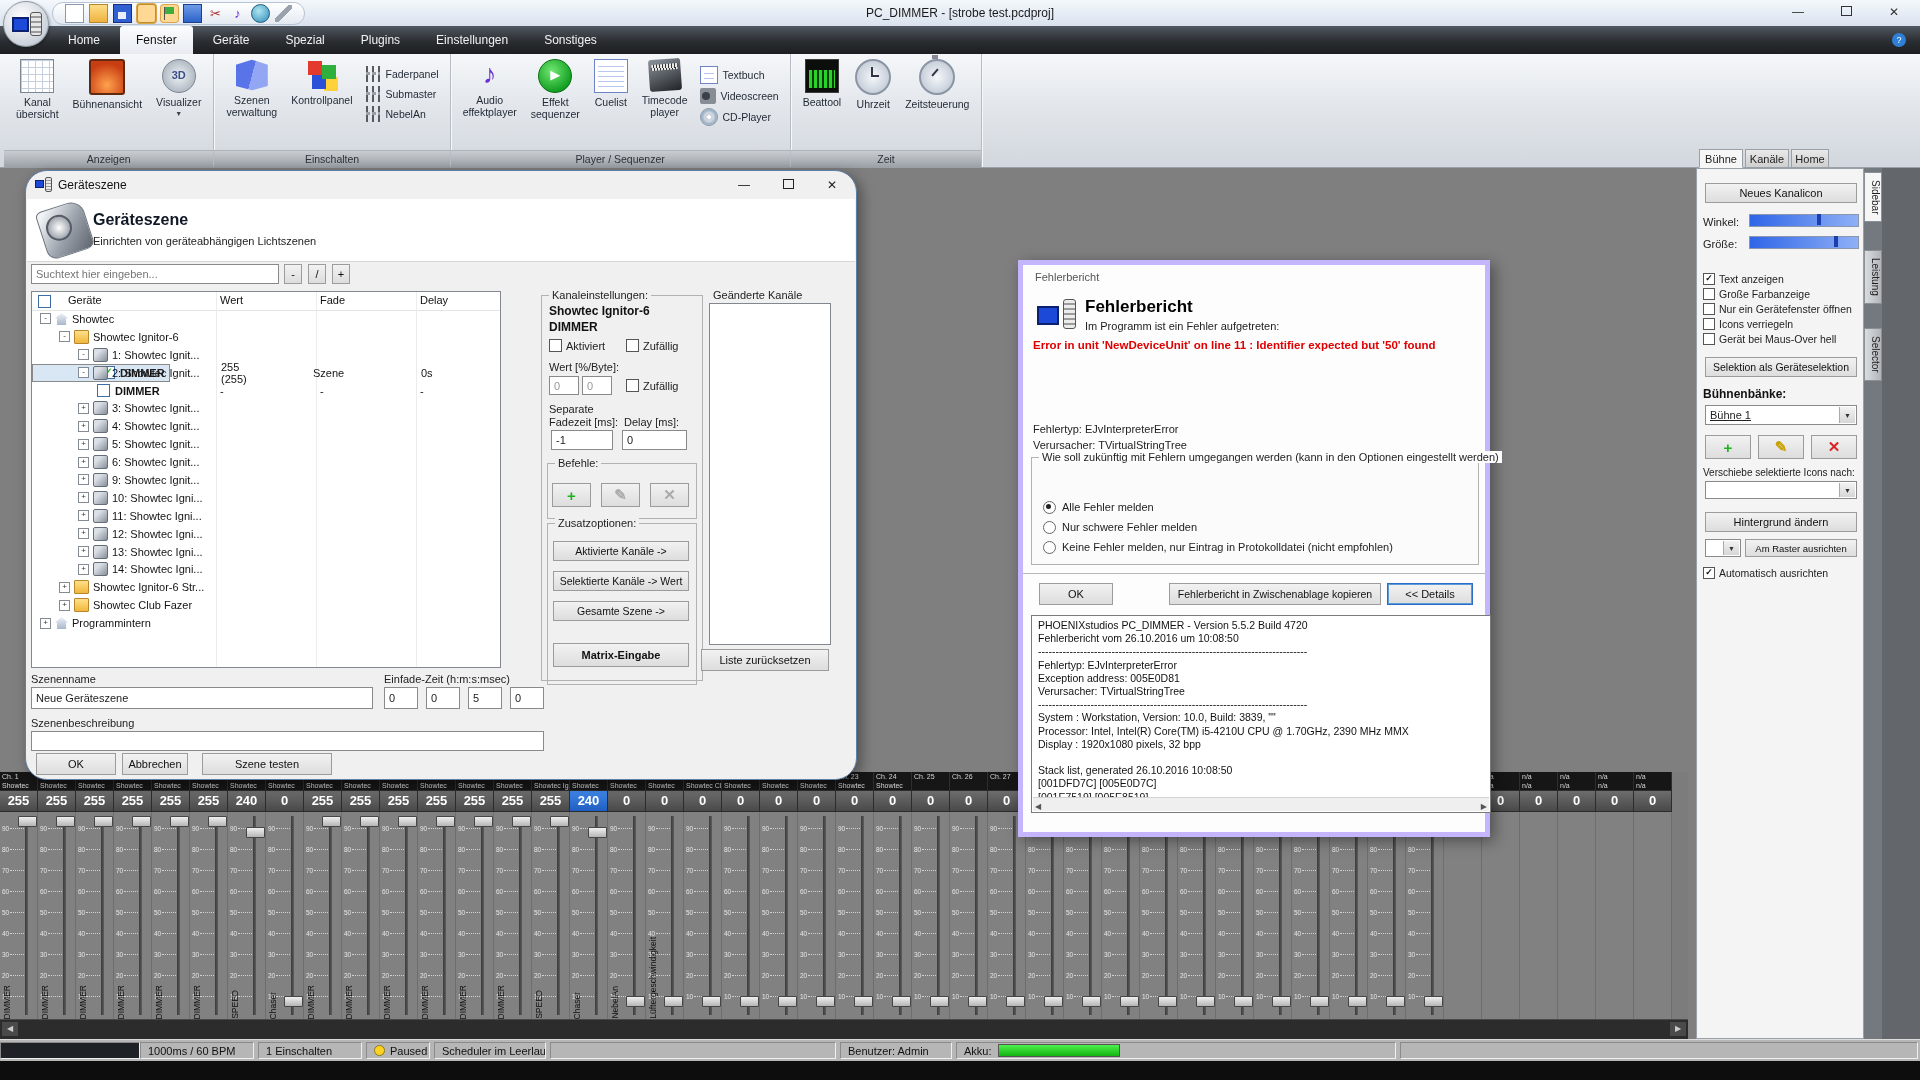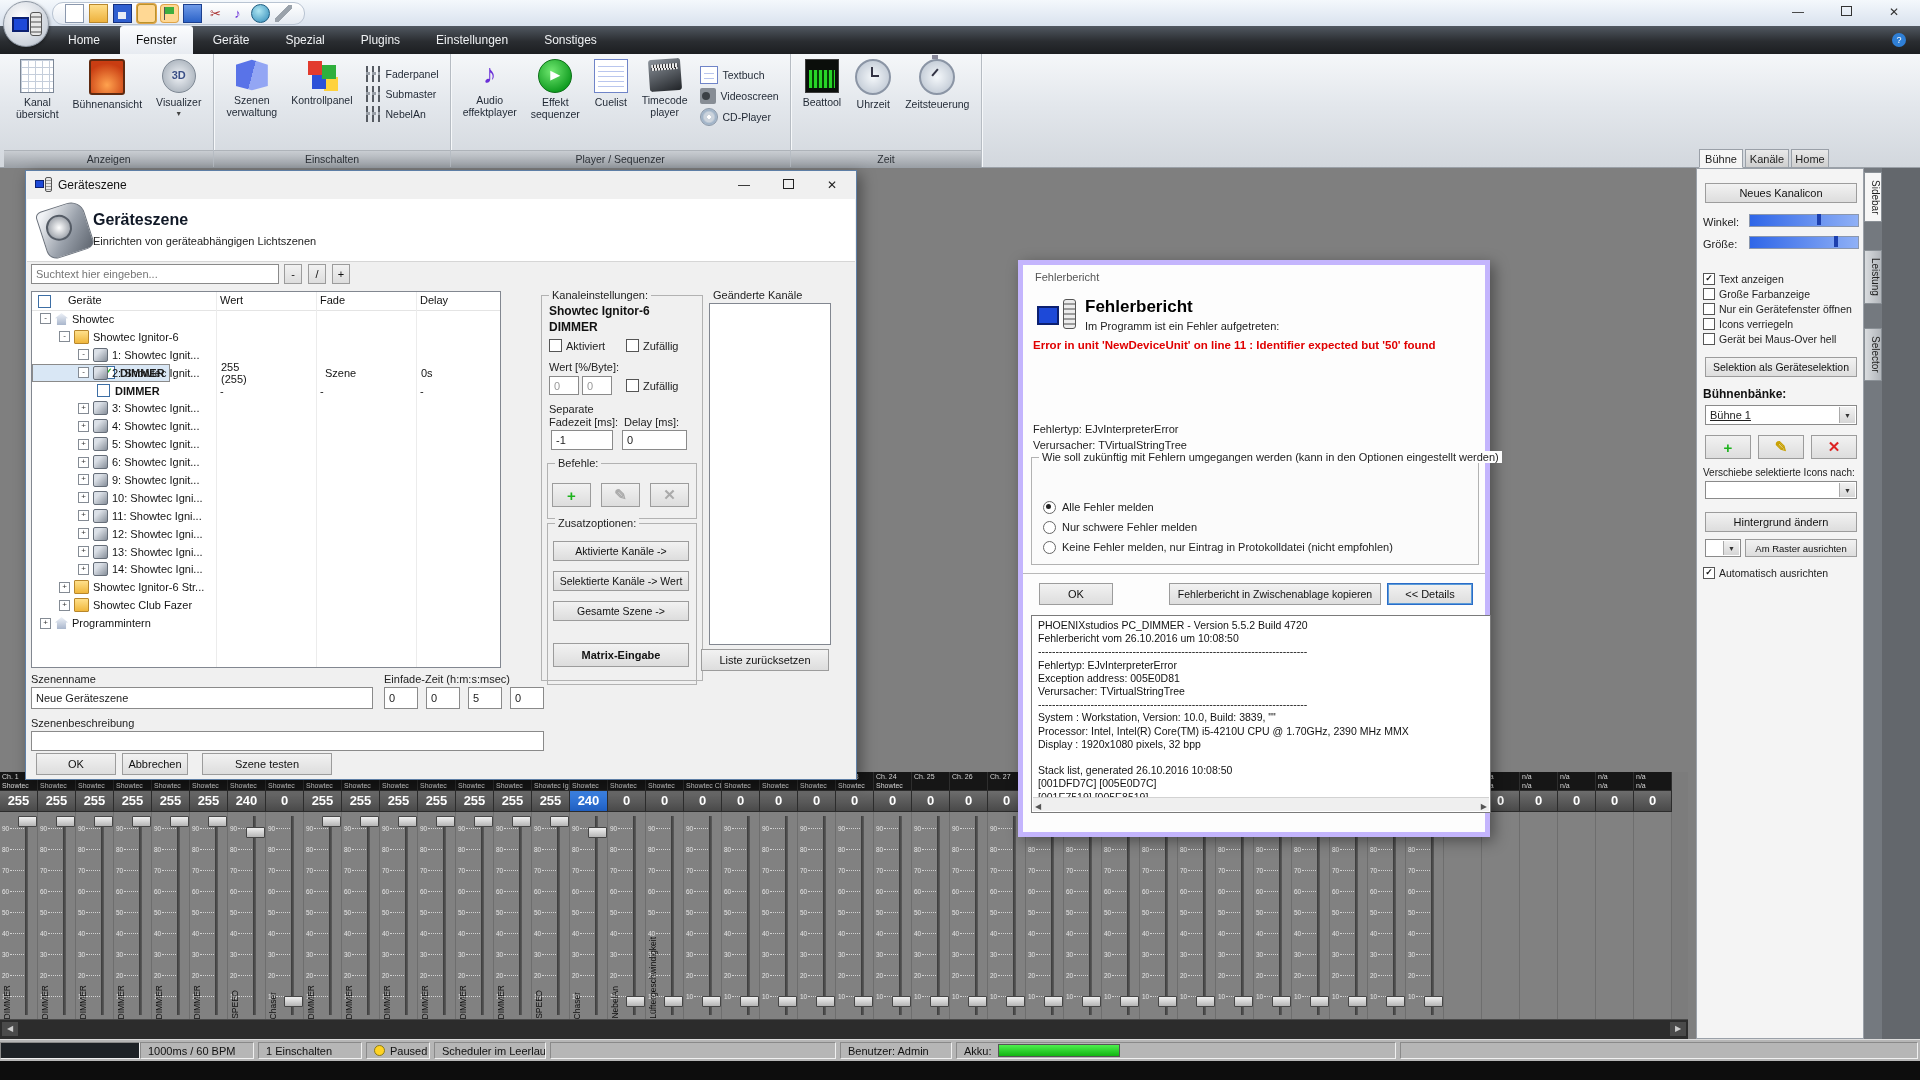--- a/index.html
+++ b/index.html
@@ -228,20 +228,21 @@
         <span class="qic qi-open-folder"></span>
         <span class="qic qi-save"></span>
         <span class="qic qi-bulb hl"></span>
         <span class="qic qi-flag hl"></span>
         <span class="qic qi-panel"></span>
         <span class="qic qi-cut">✂</span>
         <span class="qic qi-audio">♪</span>
         <span class="qic qi-globe"></span>
         <span class="qic qi-wrench"></span>
       </div>
+    <div class="title-text">PC_DIMMER - [strobe test.pcdproj]</div>
     <div class="winbtn" style="right:100px;">—</div>
     <div class="winbtn" style="right:52px;"><span class="sq"></span></div>
     <div class="winbtn" style="right:4px;">✕</div>
   </div>
   <div class="applogo">
       <span class="bsq"></span>
       <span class="cyl"></span>
     </div>
 
   <div class="tabrow">
@@ -1204,21 +1205,21 @@
   </div>
   <div class="vstrip">
       <div id="vtabs">
         <div class="vtab active" style="top: 4px;">Sidebar</div>
         <div class="vtab" style="top: 82px;">Leistung</div>
         <div class="vtab" style="top: 160px;">Selector</div>
       </div>
     </div>
   <div class="rightdark"></div>
 
-  <div class="dlg" style="left:25px;top:170px;width:830px;height:608px;">
+  <div class="dlg" style="left:25px;top:170px;width:830px;height:608px;border-radius:22px;">
     <div class="dlgtitle">
       <span class="minilogo">
           <span class="bsq"></span>
           <span class="cyl"></span>
         </span>
       <span class="t">Geräteszene</span>
       <span class="dbtn" style="right:92px;">—</span>
       <span class="dbtn" style="right:48px;"><span class="sq" style="display:inline-block;width:9px;height:8px;border:1px solid #222;"></span></span>
       <span class="dbtn" style="right:4px;">✕</span>
     </div>
@@ -1260,21 +1261,21 @@
             <span style="width: 46px; flex: 0 0 auto;"></span>
             <span class="tglyph">-</span>
             <span class="ti ti-device"></span>
             <span class="tlabel">1: Showtec Ignit...</span>
           </div>
           <div class="trow sel">
             <span style="width: 65px; flex: 0 0 auto;"></span>
             <span class="tcb">✓</span>
             <span class="tlabel b">DIMMER</span>
             <span class="tcell" style="left: 188px;">255 (255)</span>
-            <span class="tcell" style="left: 292px;">Szene</span>
+            <span class="tcell" style="left: 280px;">Szene</span>
             <span class="tcell" style="left: 388px;">0s</span>
           </div>
           <div class="trow">
             <span style="width: 46px; flex: 0 0 auto;"></span>
             <span class="tglyph">-</span>
             <span class="ti ti-device"></span>
             <span class="tlabel">2: Showtec Ignit...</span>
           </div>
           <div class="trow">
             <span style="width: 65px; flex: 0 0 auto;"></span>

